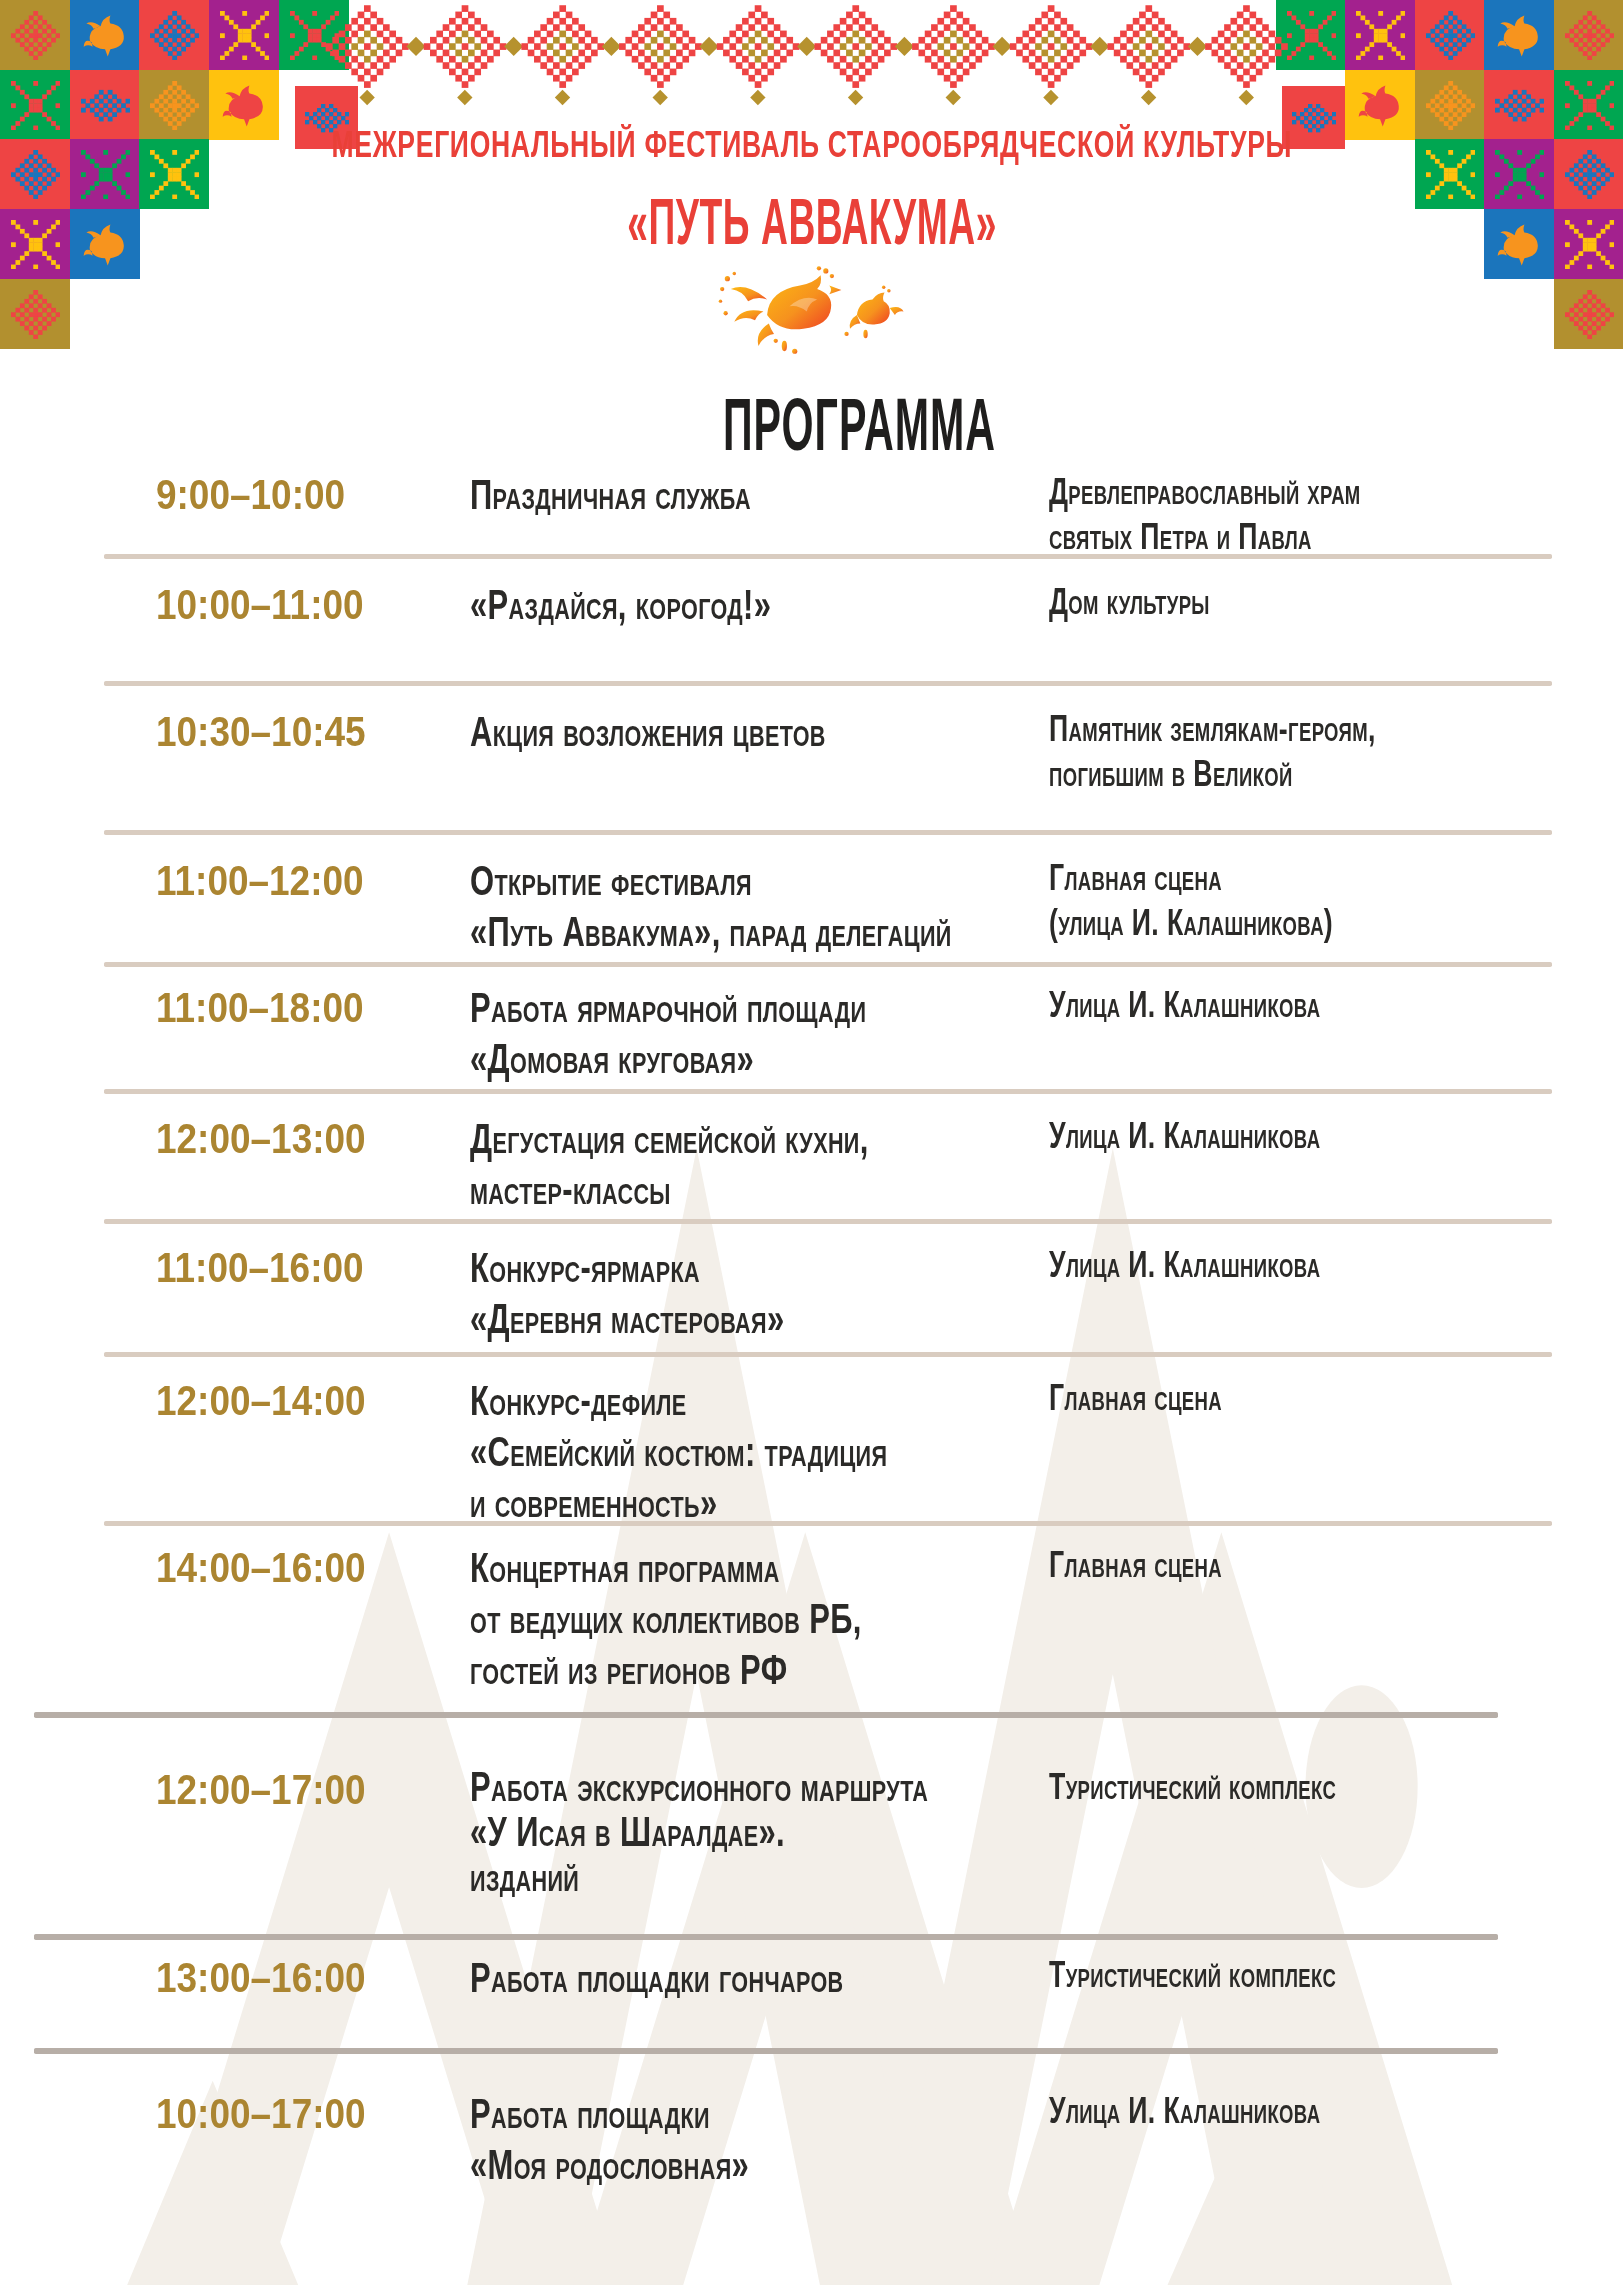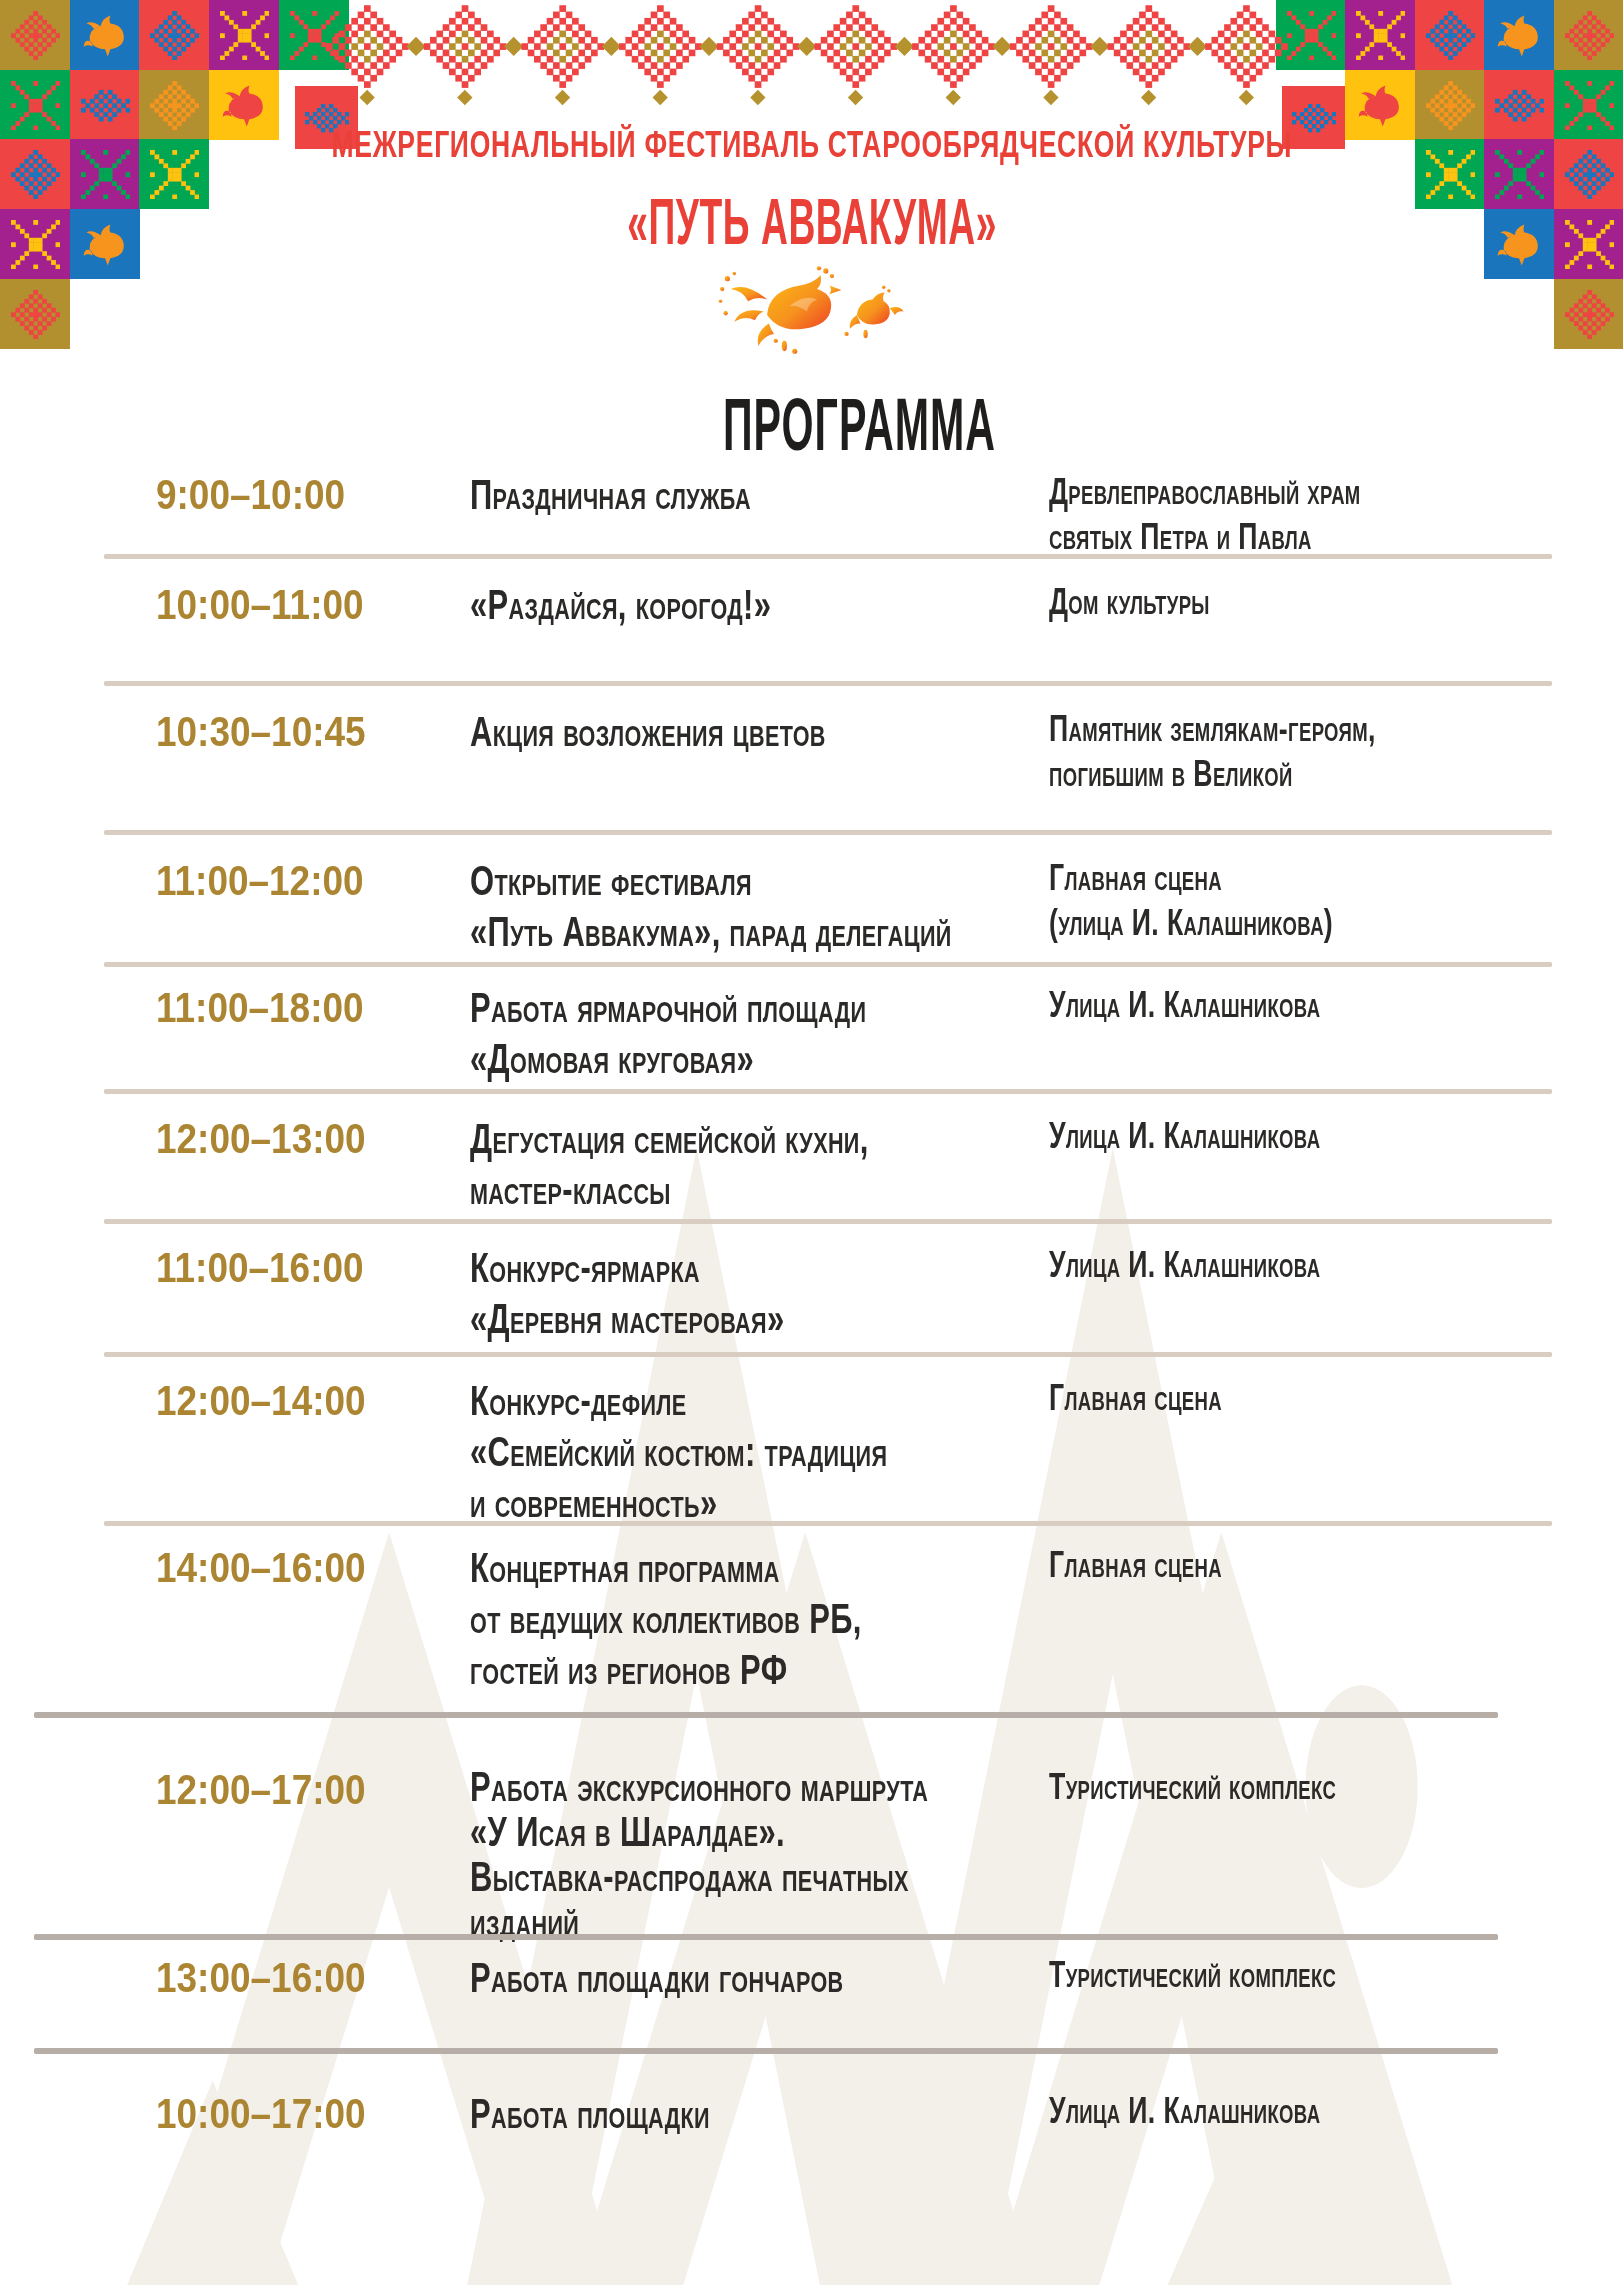--- a/index.html
+++ b/index.html
@@ -1700,21 +1700,20 @@
           <span class="tline short"><span class="sqL">Главная сцена</span></span>
         </div>
       </div>
       <div class="row" style="top: 1764px;">
         <div class="cell cell-time">
           <span class="tline"><span class="sqT">12:00–17:00</span></span>
         </div>
         <div class="cell cell-event">
           <span class="tline tight"><span class="sqE">Работа экскурсионного маршрута</span></span>
           <span class="tline tight"><span class="sqE">«У Исая в Шаралдае».</span></span>
-          <span class="tline tight"><span class="sqE">Выставка-распродажа печатных</span></span>
           <span class="tline tight"><span class="sqE">изданий</span></span>
         </div>
         <div class="cell cell-loc">
           <span class="tline short"><span class="sqL">Туристический комплекс</span></span>
         </div>
       </div>
       <div class="row" style="top: 1952px;">
         <div class="cell cell-time">
           <span class="tline"><span class="sqT">13:00–16:00</span></span>
         </div>
@@ -1724,20 +1723,21 @@
         <div class="cell cell-loc">
           <span class="tline short"><span class="sqL">Туристический комплекс</span></span>
         </div>
       </div>
       <div class="row" style="top: 2088px;">
         <div class="cell cell-time">
           <span class="tline"><span class="sqT">10:00–17:00</span></span>
         </div>
         <div class="cell cell-event">
           <span class="tline"><span class="sqE">Работа площадки</span></span>
+          <span class="tline"><span class="sqE">«Моя родословная»</span></span>
         </div>
         <div class="cell cell-loc">
           <span class="tline short"><span class="sqL">Улица И. Калашникова</span></span>
         </div>
       </div>
       <div class="sep regular" style="top: 554px;"></div>
       <div class="sep regular" style="top: 681px;"></div>
       <div class="sep regular" style="top: 830px;"></div>
       <div class="sep regular" style="top: 962px;"></div>
       <div class="sep regular" style="top: 1089px;"></div>

